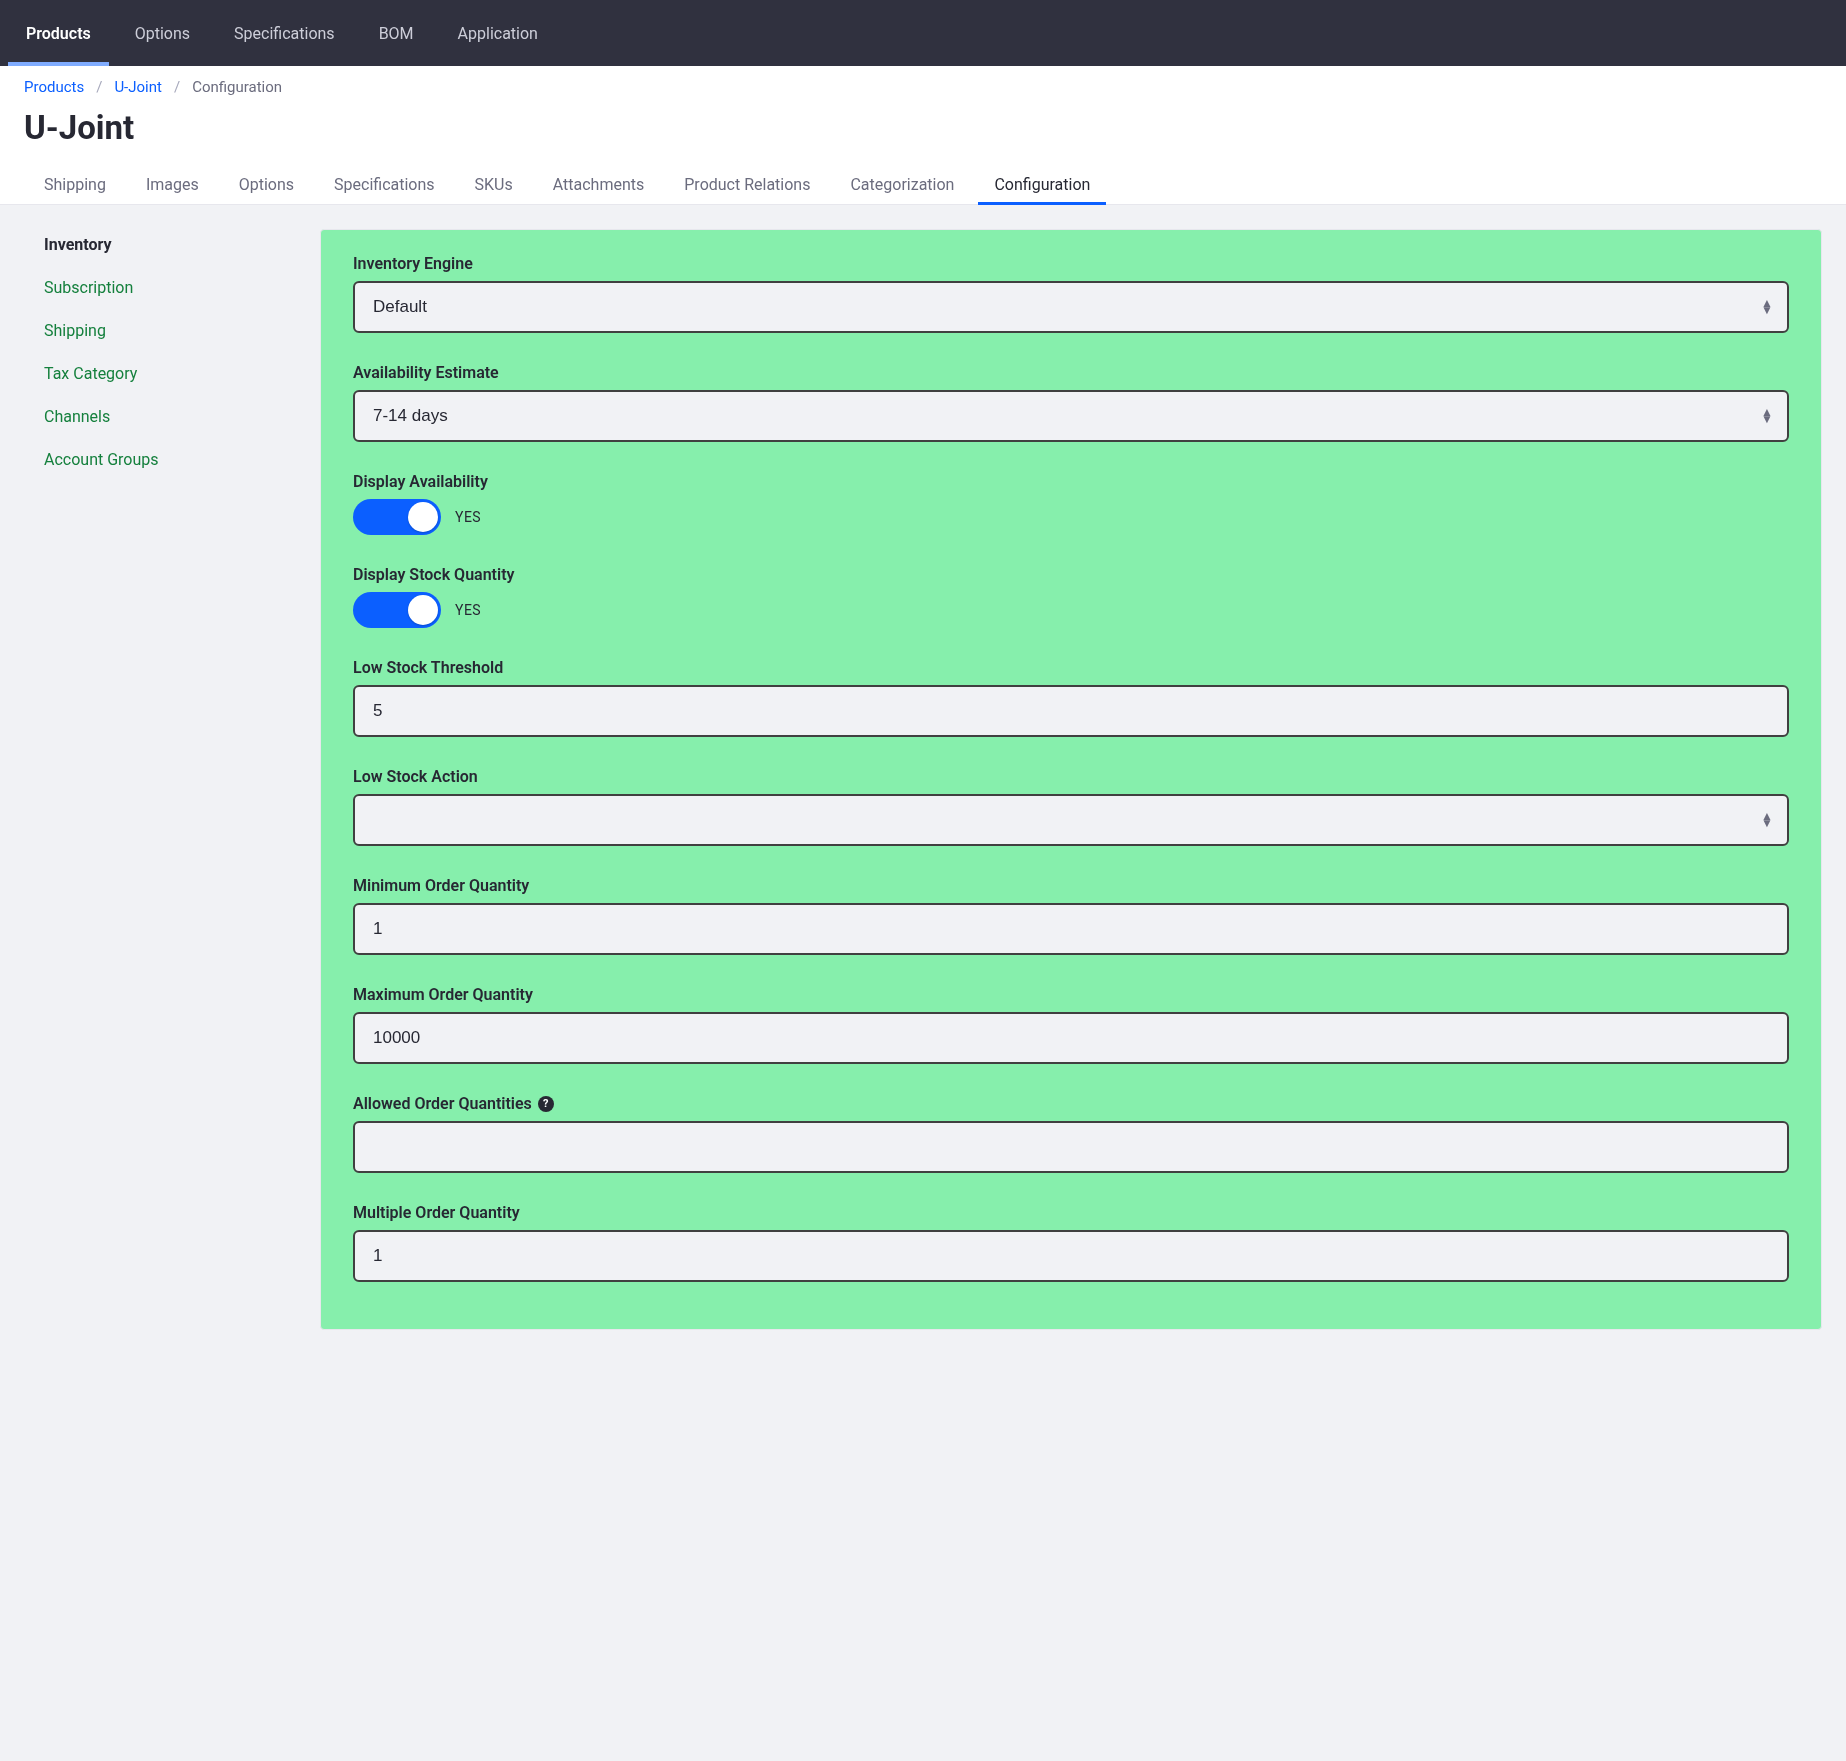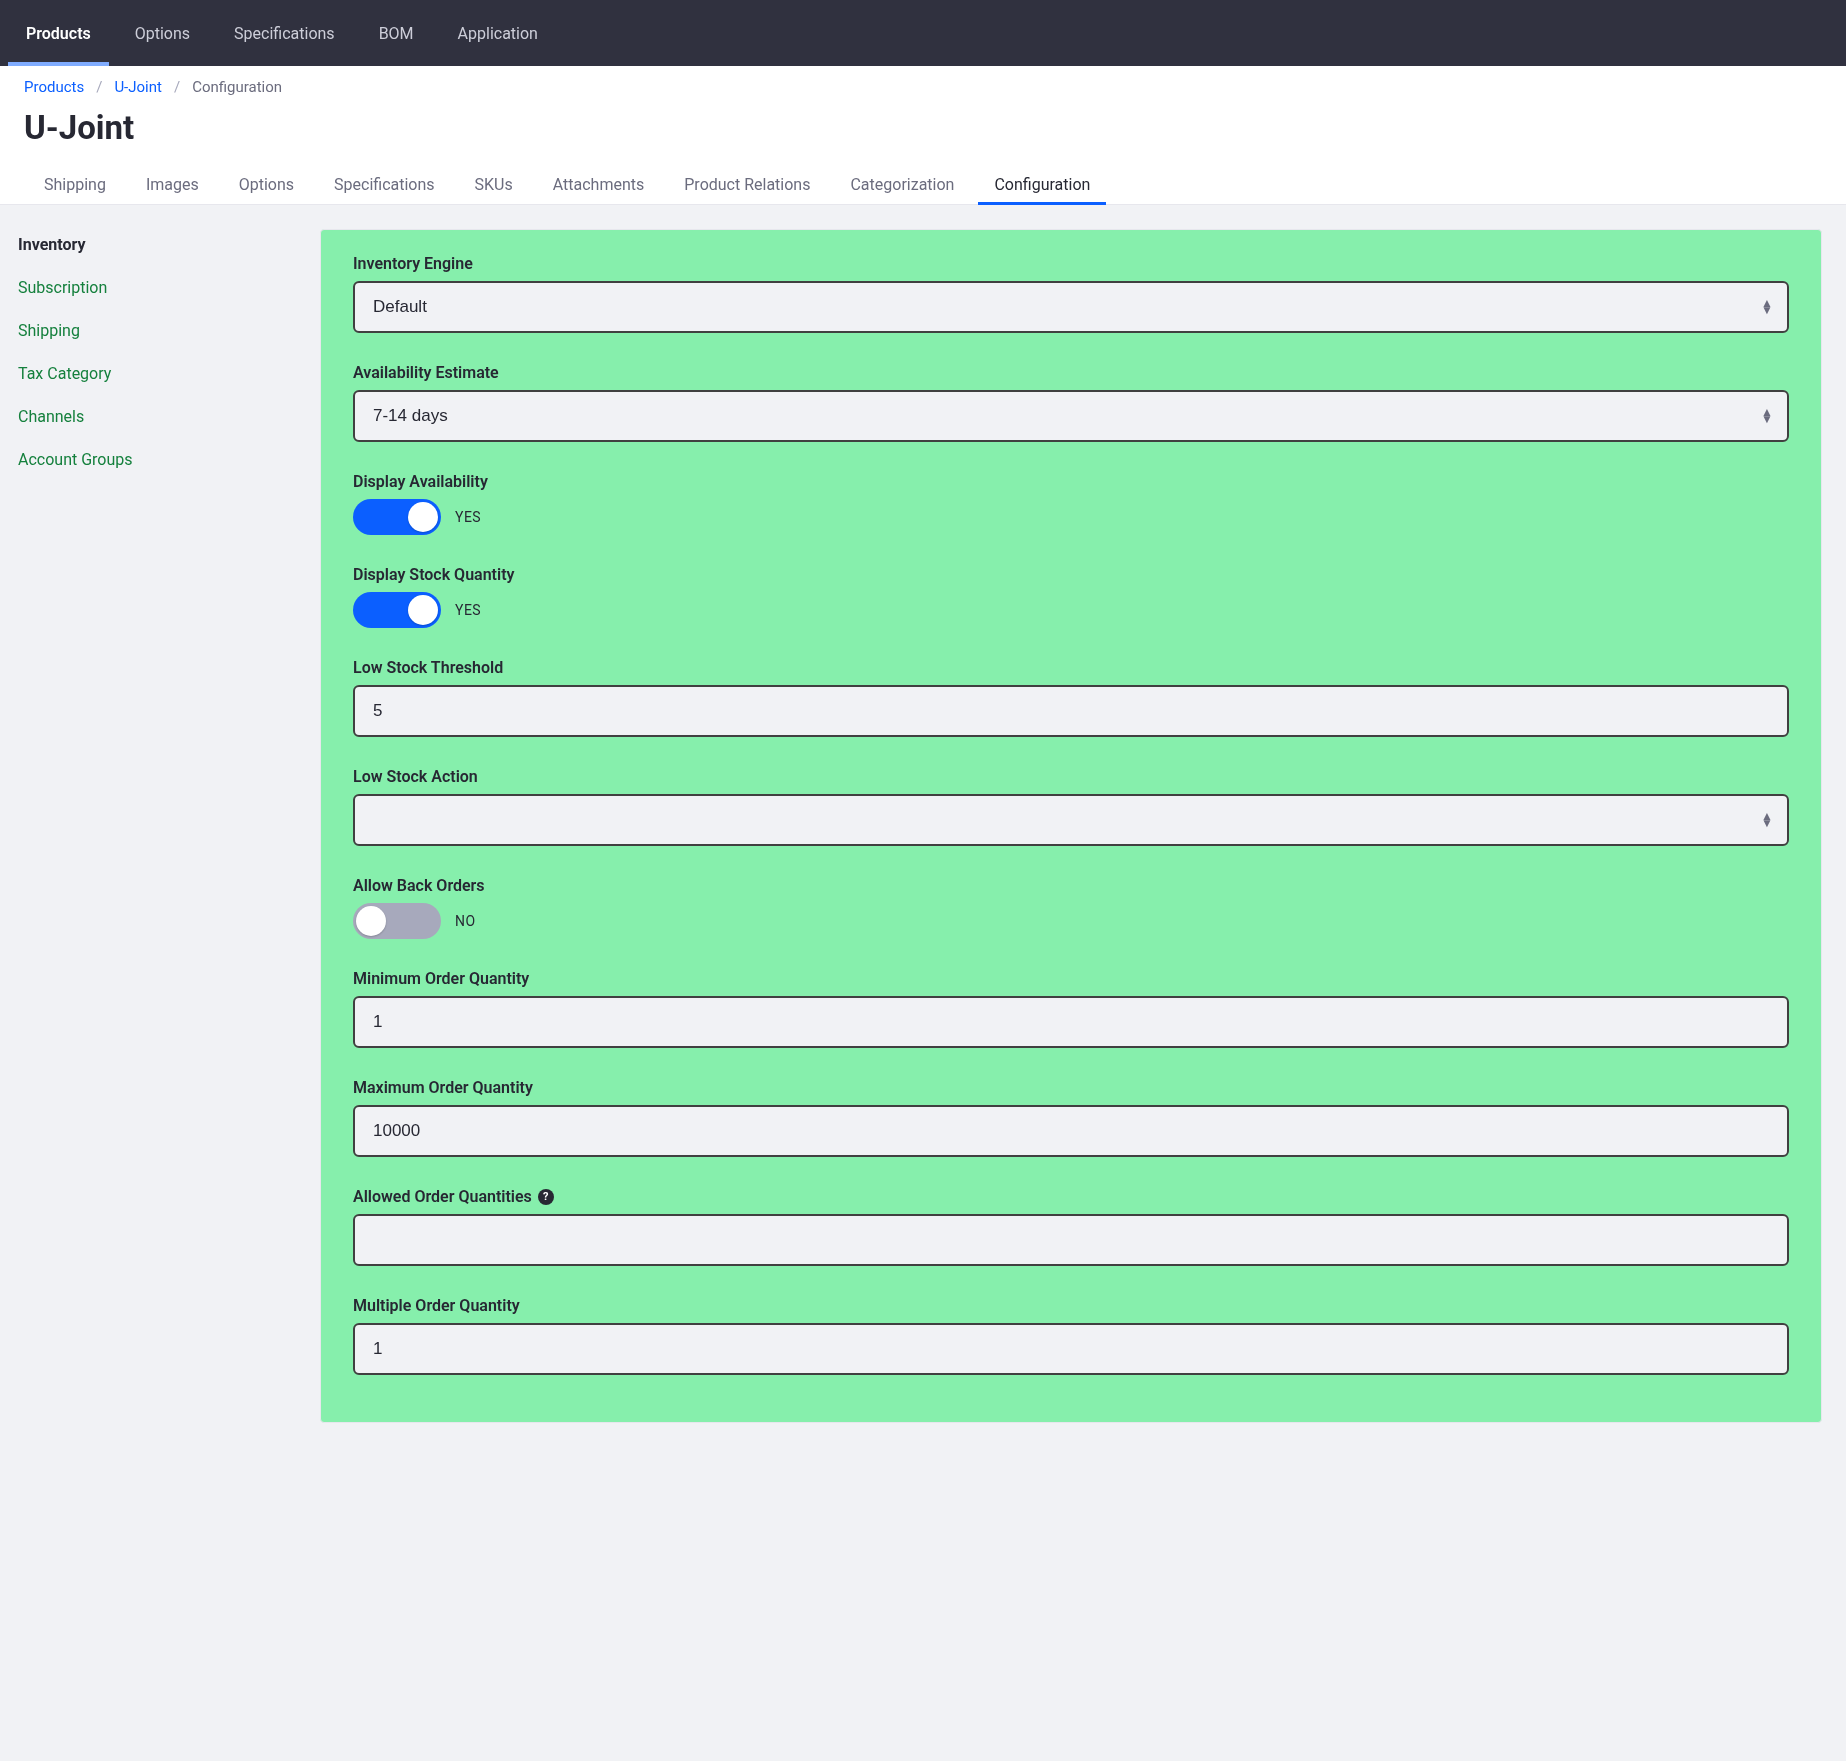--- a/index.html
+++ b/index.html
@@ -80,21 +80,21 @@
     left: 4px; right: 4px;
     height: 3px;
     background: #0b5fff;
   }
   .content-wrap {
     display: flex;
     align-items: flex-start;
   }
   .sidebar {
     width: 320px;
-    padding: 18px 4px;
+    padding: 18px 30px;
   }
   .sidebar-item {
     padding: 12px 14px;
     font-size: 16px;
     color: #15803d;
     cursor: pointer;
   }
   .sidebar-item.active {
     color: #272833;
     font-weight: 700;
@@ -282,29 +282,20 @@
       <div class="form-label">Low Stock Action</div>
       <div class="select-wrap">
         <input class="form-select" readonly="" value="" style="">
         <span class="select-caret">
             <span>▲</span>
             <span>▼</span>
           </span>
       </div>
     </div>
 
-    <div class="form-group">
-      <div class="form-label">Allow Back Orders</div>
-      <div class="toggle-row">
-        <div class="toggle off">
-            <div class="knob"></div>
-          </div>
-        <span class="toggle-label">NO</span>
-      </div>
-    </div>
 
     <div class="form-group">
       <div class="form-label">Minimum Order Quantity</div>
       <input class="form-control" value="1" style="">
     </div>
 
     <div class="form-group">
       <div class="form-label">Maximum Order Quantity</div>
       <input class="form-control" value="10000" style="">
     </div>

